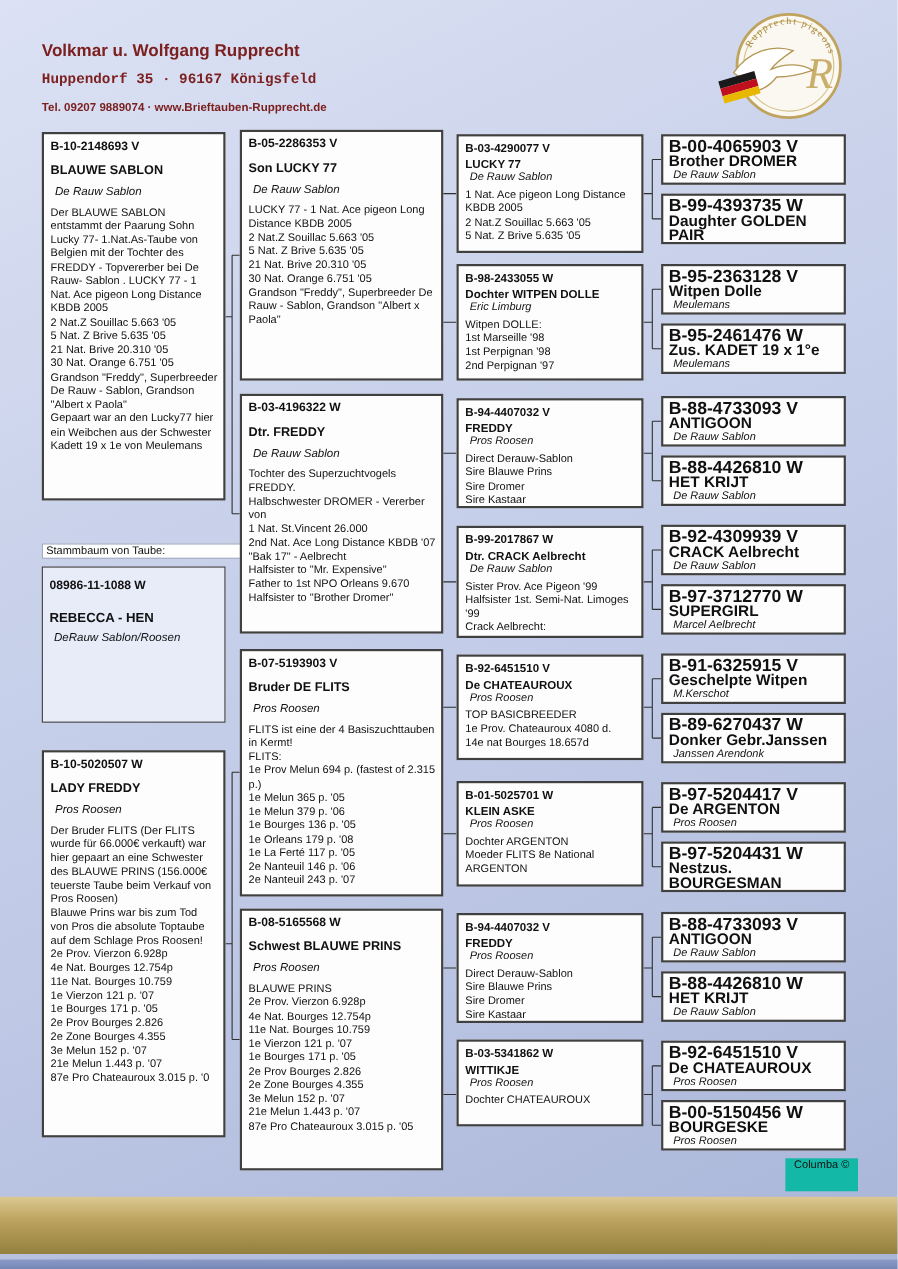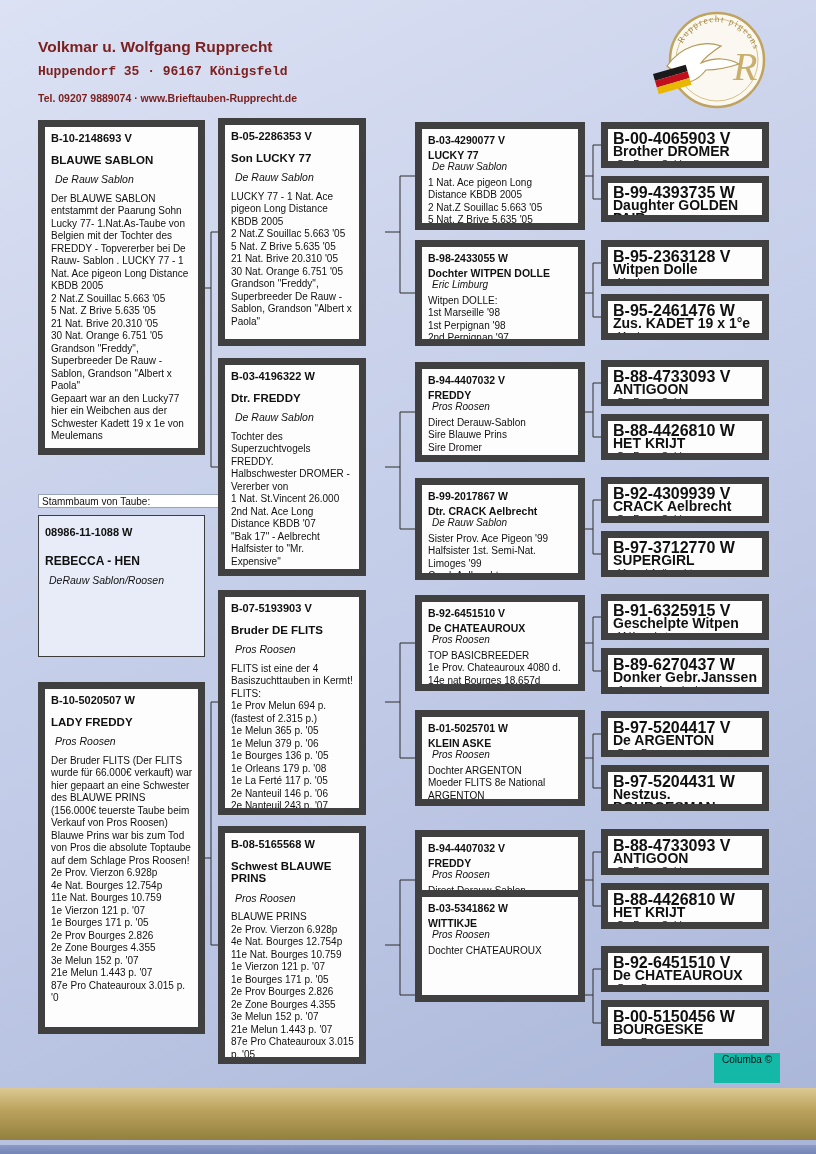--- a/index.html
+++ b/index.html
@@ -14,27 +14,27 @@
   .hdr { position:absolute; left:38px; color:#7c2020; font-weight:bold; }
   #hdr-owner   { top:38px; font-size:15.5px; }
   #hdr-address { top:64px; font-size:13px;font-family:Liberation Mono, monospace; }
   #hdr-contact { top:92px; font-size:10.5px; }
 
   .connectors { position:absolute; left:0; top:0; z-index:1; }
 
   .pbox {
     position:absolute; z-index:2;
     background:#fdfdfe;
-    border:7px solid #404040;
+    border:2px solid #404040;
     padding:5px 5px 4px 6px;
     font-size:10px; line-height:12.5px; color:#101010;
     overflow:hidden;
   }
   .c1 { left:38px;  width:167px; }
-  .c2 { left:218px; width:148px; }
+  .c2 { left:218px; width:185px; }
   .c3 { left:415px; width:170px; }
   .c4 { left:601px; width:168px; }
 
   .ring   { font-weight:bold; }
   .pname  { font-weight:bold; }
   .strain { font-style:italic; padding-left:4px; }
   .details{ white-space:pre-line; }
 
   .lg .ring   { font-size:11px;  margin-bottom:9px; }
   .lg .pname  { font-size:11.5px; margin-bottom:7px; }
@@ -269,21 +269,21 @@
 </div>
 <div class="pbox md c3" style="top:830px;height:100px">
   <div class="ring">B-94-4407032 V</div>
   <div class="pname">FREDDY</div>
   <div class="strain">Pros Roosen</div>
   <div class="details">Direct Derauw-Sablon
 Sire Blauwe Prins
 Sire Dromer
 Sire Kastaar</div>
 </div>
-<div class="pbox md c3" style="top:890px;height:112px">
+<div class="pbox md c3" style="top:945px;height:79px">
   <div class="ring">B-03-5341862 W</div>
   <div class="pname">WITTIKJE</div>
   <div class="strain">Pros Roosen</div>
   <div class="details">Dochter CHATEAUROUX</div>
 </div>
 
 <div class="pbox sm c4" style="top:122px">
   <div class="ring">B-00-4065903 V</div>
   <div class="pname">Brother DROMER</div>
   <div class="strain">De Rauw Sablon</div>

